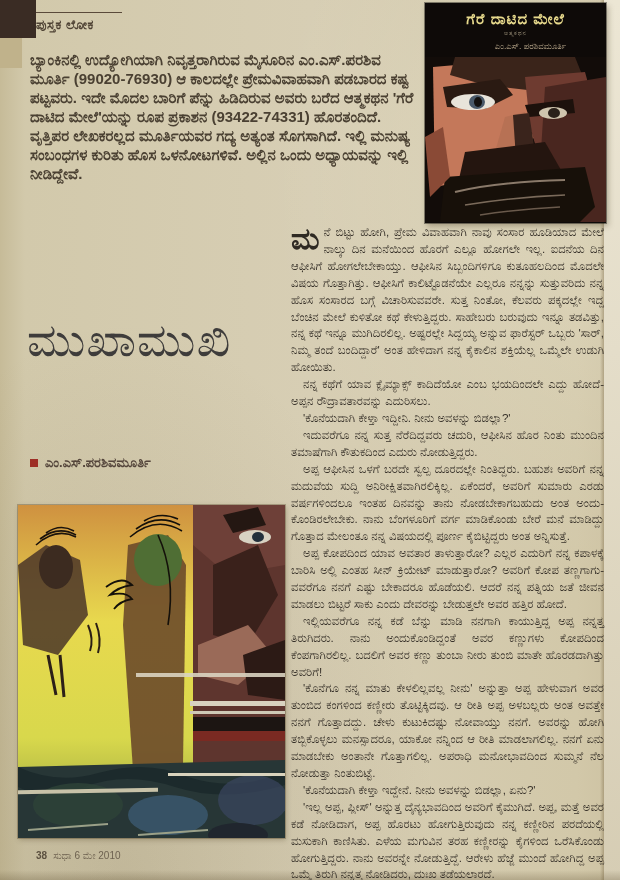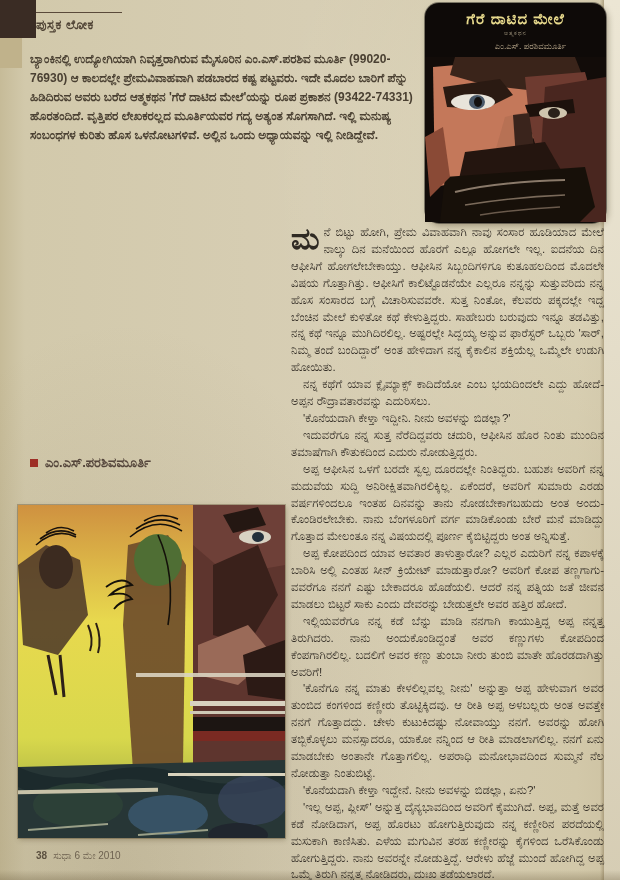--- a/index.html
+++ b/index.html
@@ -25,26 +25,26 @@
 
   
   .corner-box{position:absolute;left:0;top:0;width:36px;height:38px;background:#3a2c24;}
   .corner-tab{position:absolute;left:0;top:38px;width:22px;height:30px;background:#c0b28b;}
   .section-label{position:absolute;left:36px;top:12px;width:86px;
     border-top:1.5px solid #5a4a3a;padding-top:4px;
     font-size:13px;font-weight:600;color:#4e4234;letter-spacing:.5px;}
 
   
   .intro{position:absolute;left:30px;top:50px;width:394px;
-    font-size:12px;line-height:19px;font-weight:600;color:#4a4032;text-align:left;}
+    font-size:15px;line-height:19px;font-weight:600;color:#4a4032;text-align:left;}
 
   
   .cover{position:absolute;left:425px;top:3px;width:181px;height:220px;
     background:#0e0a08;box-shadow:0 0 0 1px rgba(0,0,0,.4),2px 3px 6px rgba(60,45,20,.35);
-    display:flex;flex-direction:column;border-radius:14px;}
+    display:flex;flex-direction:column;}
   .cover-title{margin-top:7px;text-align:center;font-size:15px;font-weight:600;
     color:#e7d98c;letter-spacing:1px;}
   .cover-subtitle{text-align:center;font-size:6px;color:#9a8f78;margin-top:2px;letter-spacing:1px;}
   .cover-author{text-align:center;font-size:8.5px;color:#baa98c;margin-top:4px;padding-left:30px;}
   .cover-art{flex:1;margin-top:5px;}
 
   
   .headline{position:absolute;left:27px;top:280px;color:#3e3c3b;
     font-size:46px;font-weight:500;line-height:1.0;letter-spacing:1px;}
   .headline .l2{margin-top:37px;}
@@ -110,20 +110,21 @@
         <polygon points="20,120 160,110 170,150 155,165 15,165" fill="#171009"></polygon>
         <path d="M30,135 q40,-10 110,-12" stroke="#8a7a6a" stroke-width="2" fill="none"></path>
         <path d="M40,148 q50,-8 100,-10" stroke="#7a6a5a" stroke-width="1.5" fill="none"></path>
         <path d="M55,158 q40,-6 80,-8" stroke="#6a5a4c" stroke-width="1.5" fill="none"></path>
         <polygon points="0,80 18,70 25,120 5,140" fill="#8a4a36"></polygon>
       </svg>
     </div>
   </div>
 
   <div class="headline">
+    <div class="l2">ಮುಖಾಮುಖಿ</div>
   </div>
 
   <div class="byline">
     <span class="bullet"></span>
     <span class="name">ಎಂ.ಎಸ್.ಪರಶಿವಮೂರ್ತಿ</span>
   </div>
 
   <div class="painting">
     <svg width="267" height="333" viewBox="0 0 267 333" preserveAspectRatio="none">
       <defs>

